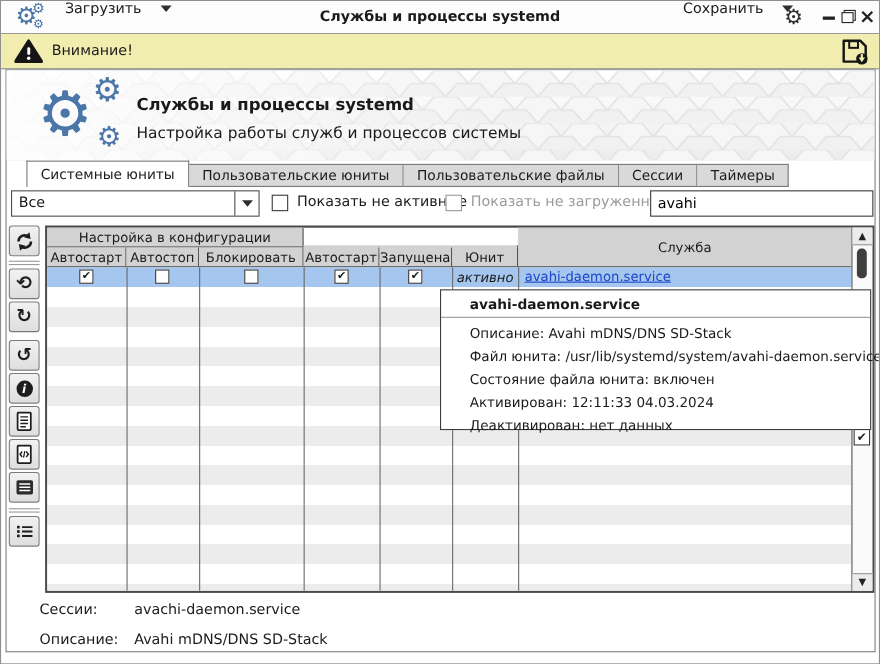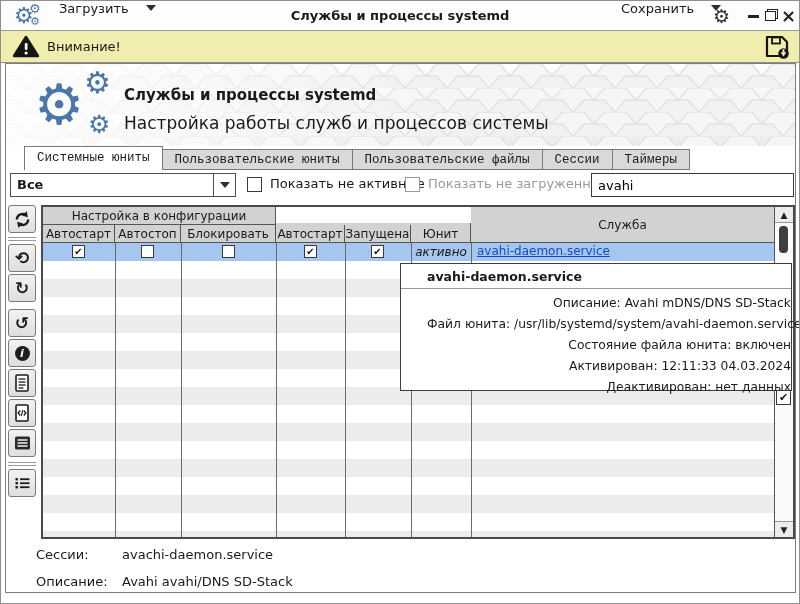--- a/index.html
+++ b/index.html
@@ -37,31 +37,31 @@
   
   .hero { position: absolute; left: 0; top: 0; width: 100%; height: 82px; overflow: hidden; background: linear-gradient(#ffffff, #ececec); }
   .hero svg.hexes { position: absolute; left: 0; top: 0; }
   .hero .fade { position: absolute; inset: 0; background: linear-gradient(90deg, rgba(255,255,255,.85), rgba(255,255,255,0) 55%); }
   .logo { position: absolute; left: 28px; top: 4px; width: 92px; height: 74px; }
   .logo span { position: absolute; color: #4b76a8; line-height: 1; }
   .logo .g1 { font-size: 56px; left: 0; top: 9px; }
   .logo .g2 { font-size: 30px; left: 50px; top: 0; }
   .logo .g3 { font-size: 25px; left: 54px; top: 44px; }
   .hero-title { position: absolute; left: 118px; top: 22px; font-size: 15px; font-weight: bold; }
-  .hero-sub { position: absolute; left: 118px; top: 49px; font-size: 17px; font-weight: 500; }
-
-  
-  .tabs { position: absolute; left: 18px; top: 82px; height: 24px; display: flex; align-items: flex-end; font-family: Liberation Mono, monospace; }
+  .hero-sub { position: absolute; left: 118px; top: 49px; font-size: 14px; font-weight: 500; }
+
+  
+  .tabs { position: absolute; left: 18px; top: 82px; height: 24px; display: flex; align-items: flex-end; }
   .tab { padding: 0 12px; height: 21px; line-height: 20px; font-size: 12.5px; background: #d9d9d9; border: 1px solid #7a7a7a; border-left: none; white-space: nowrap; }
   .tab:first-child { border-left: 1px solid #7a7a7a; }
   .tab.active { height: 24px; line-height: 23px; background: #fff; border-bottom: none; border-left: 1px solid #7a7a7a; position: relative; z-index: 2; }
 
   
   .combo { position: absolute; left: 4px; top: 109px; width: 226px; height: 24px; border: 1.5px solid #4e4e4e; background: #fff; font-size: 13px; }
-  .combo .val { position: absolute; left: 6px; top: 0; line-height: 21px; font-weight: bold; }
+  .combo .val { position: absolute; left: 6px; top: 0; line-height: 21px; }
   .combo .dd { position: absolute; right: 0; top: 0; width: 22px; height: 100%; border-left: 1.5px solid #4e4e4e; display: flex; align-items: center; justify-content: center; }
   .cb { position: absolute; width: 15px; height: 15px; border: 1.7px solid #3a3a3a; background: #fff; display: flex; align-items: center; justify-content: center; font-size: 11px; font-weight: bold; color: #1a1a1a; }
   .cb.light { border-color: #9a9a9a; }
   .cb-inactive { left: 241px; top: 113px; }
   .lbl-inactive { position: absolute; left: 264px; top: 112px; font-size: 13px; }
   .cb-unloaded { left: 399px; top: 113px; }
   .lbl-unloaded { position: absolute; left: 422px; top: 112px; font-size: 13px; color: #9b9b9b; }
   .search { position: absolute; left: 585px; top: 109px; width: 203px; height: 24px; border: 1.5px solid #3a3a3a; font-size: 13px; padding: 0 6px; font-family: "DejaVu Sans", sans-serif; background: #fff; }
 
   
@@ -85,21 +85,21 @@
   
   .vscroll { position: absolute; right: 0; top: 0; bottom: 0; width: 19px; border-left: 1px solid #555; background: #fafafa; }
   .sbtn { position: absolute; left: 0; width: 100%; height: 16px; display: flex; align-items: center; justify-content: center; font-size: 9px; color: #222; background: #ececec; }
   .sbtn.up { top: 0; border-bottom: 1px solid #999; }
   .sbtn.down { bottom: 0; border-top: 1px solid #999; }
   .sthumb { position: absolute; left: 4px; top: 19px; width: 9px; height: 27px; background: #3f3f3f; border-radius: 4px; }
 
   
   .tooltip { position: absolute; left: 394px; top: 199px; width: 392px; height: 128px; background: #fff; border: 1px solid #3d3d3d; z-index: 5; font-size: 12.3px; }
   .tooltip .tt-title { padding: 5px 0 4px 26px; font-weight: bold; border-bottom: 1px solid #999; font-size: 12.5px; }
-  .tooltip .tt-line { padding: 7px 0 0 26px; white-space: nowrap; text-align: right; }
+  .tooltip .tt-line { padding: 7px 0 0 26px; white-space: nowrap; }
   .stray-cb { left: 770px; top: 326px; z-index: 6; }
 
   
   .st-label { position: absolute; font-size: 13px; font-weight: 500; }
   .st-value { position: absolute; font-size: 13px; }
 
   
   svg { display: block; }
 </style>
 </head>
@@ -309,16 +309,16 @@
       <div class="tt-line">Деактивирован: нет данных</div>
     </div>
 
     <div class="cb stray-cb">
         <span>✔</span>
       </div>
 
     <div class="st-label" style="left:30px;top:483px">Сессии:</div>
     <div class="st-value" style="left:116px;top:483px">avachi-daemon.service</div>
     <div class="st-label" style="left:30px;top:510px">Описание:</div>
-    <div class="st-value" style="left:116px;top:510px">Avahi avahi/DNS SD-Stack</div>
+    <div class="st-value" style="left:116px;top:510px">Avahi mDNS/DNS SD-Stack</div>
 
   </div>
 </div>
 
 </body></html>

